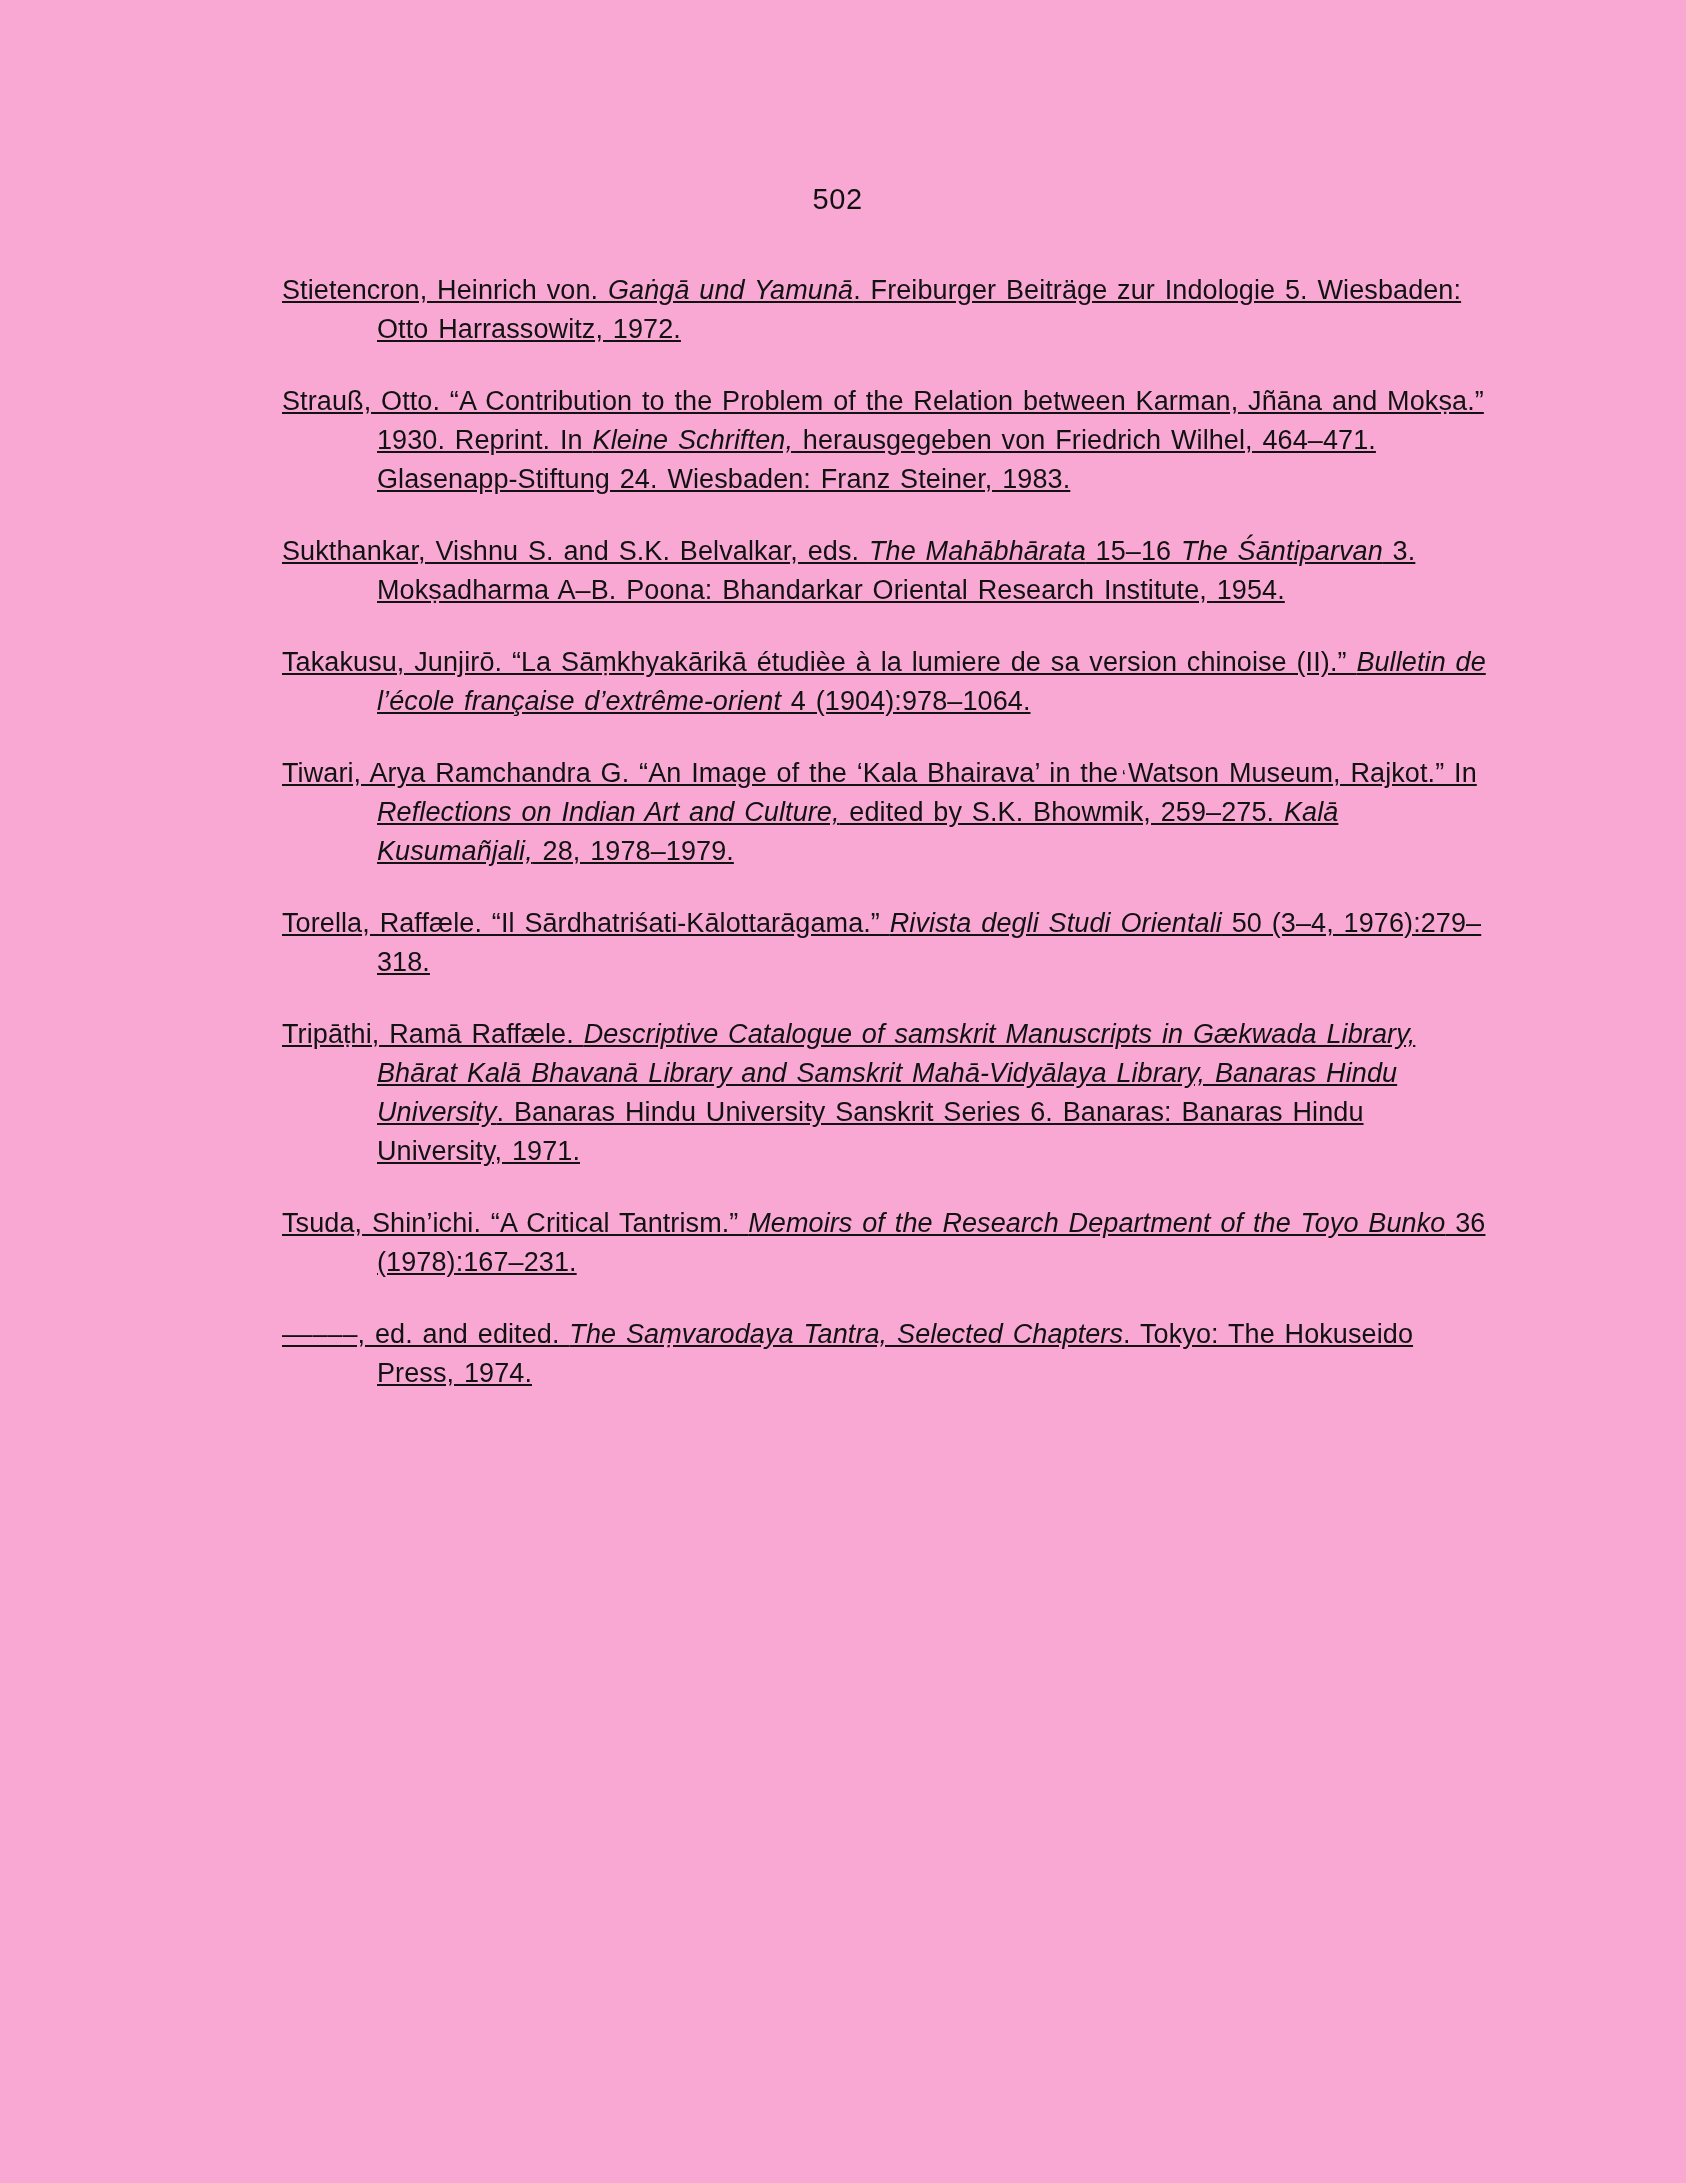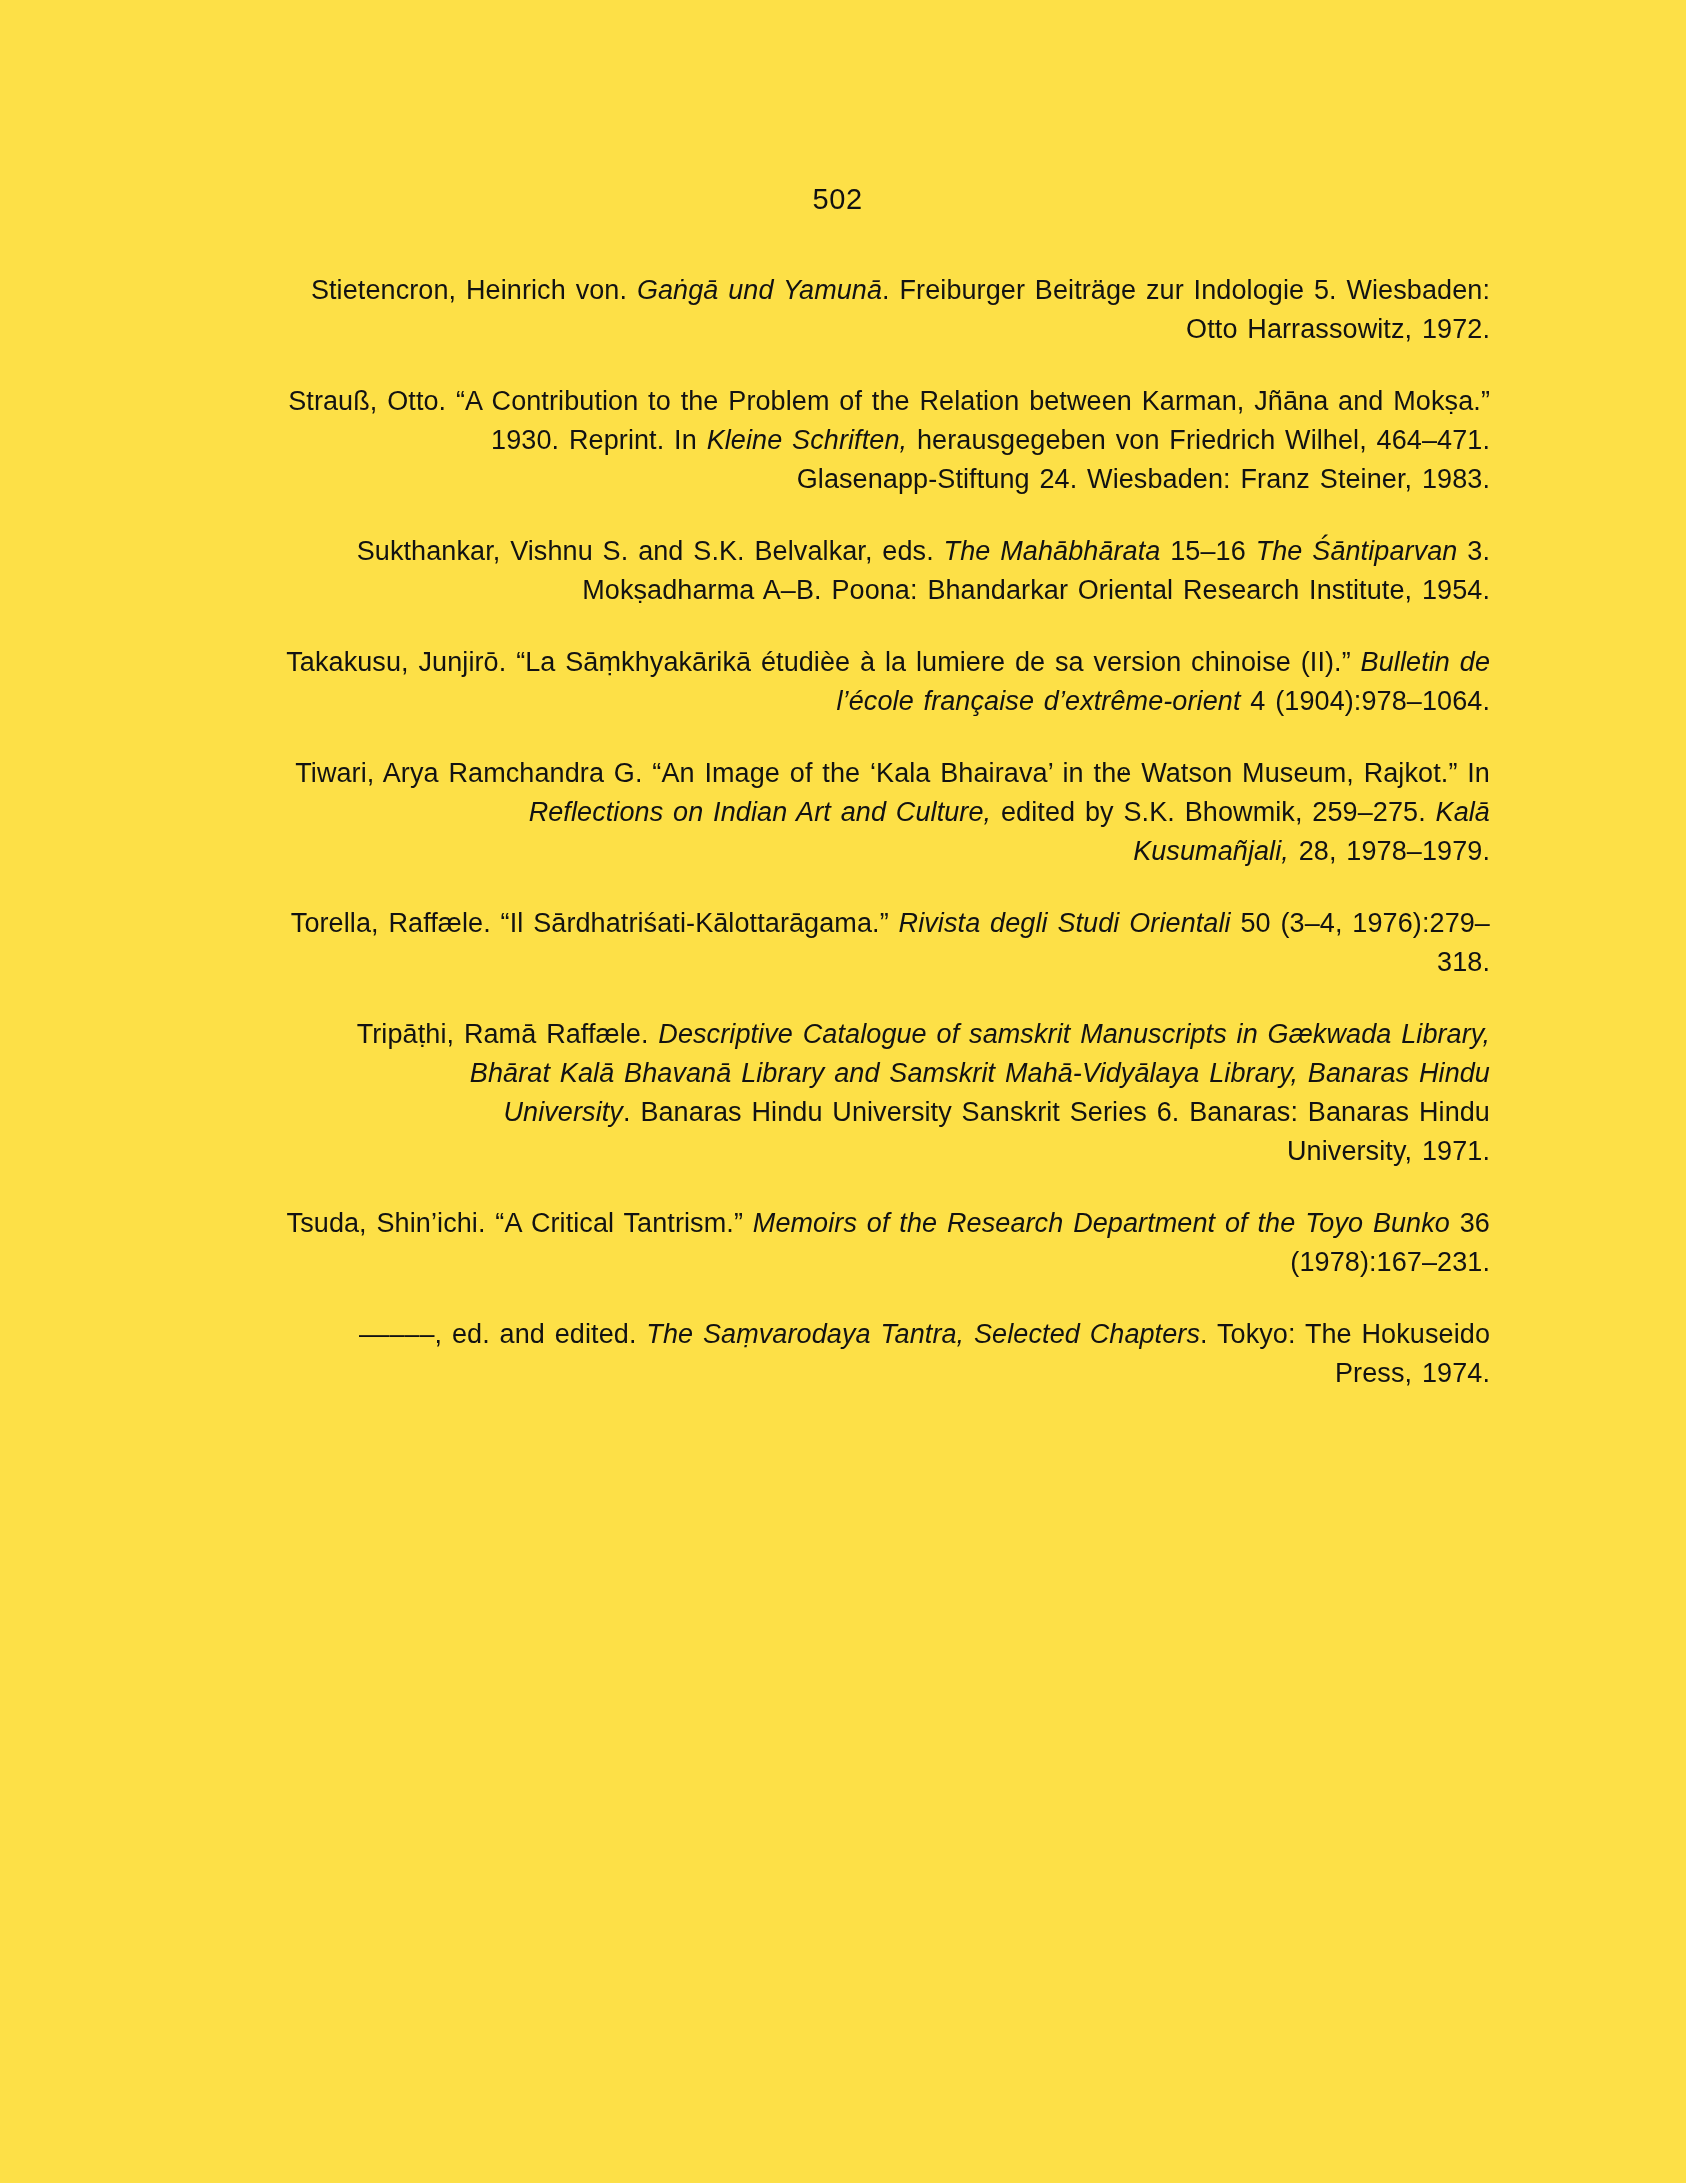--- a/index.html
+++ b/index.html
@@ -11,21 +11,21 @@
     width: 1687px;
     height: 2183px;
     position: relative;
     font-family: "Liberation Serif", "DejaVu Serif", serif;
     color: #0d0d0d;
     overflow: hidden;
   }
   .page {
     position: absolute;
     inset: 0;
-    background: #fde047;
+    background: #f9a8d4;
   }
   .page-number {
     position: absolute;
     top: 183px;
     left: 0;
     width: 1687px;
     text-align: center;
     font-size: 29px;
     letter-spacing: 0.7px;
     font-family: "Liberation Sans", "DejaVu Sans", sans-serif;
@@ -44,21 +44,22 @@
   .entry {
     margin: 0 0 33px 0;
     padding-left: 95px;
     text-indent: -95px;
     font-size: 27px;
     line-height: 39px;
     font-family: "Liberation Sans", "DejaVu Sans", sans-serif;
     letter-spacing: 0.1px;
     word-spacing: 2.2px;
     color: #121212;
-    text-align: right;
+    text-align: left;
+    text-decoration: underline;
   }
   .entry i, .entry em {
     font-style: italic;
   }
   .artifact {
     position: absolute;
     left: 1122px;
     top: 766px;
     font-size: 19px;
     font-family: "Liberation Sans", "DejaVu Sans", sans-serif;

